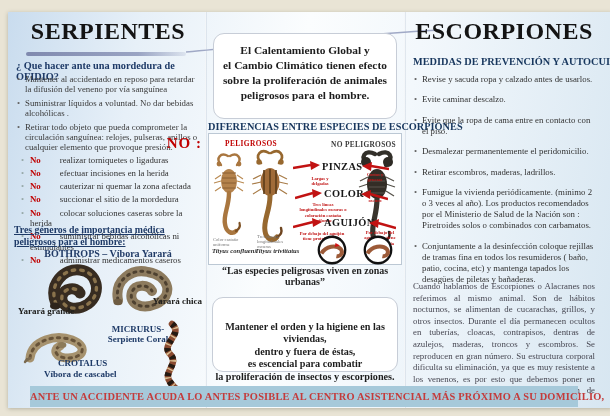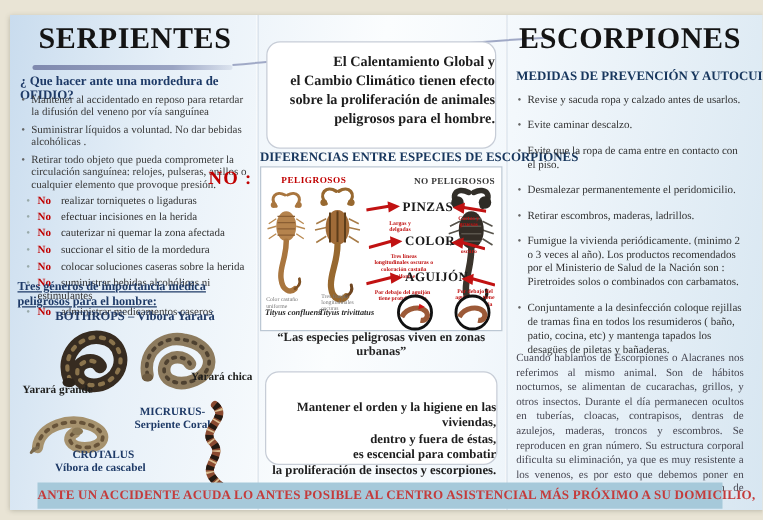--- a/index.html
+++ b/index.html
@@ -29,34 +29,34 @@
     background:linear-gradient(90deg,#7f89ae,#9aa4c3 70%,rgba(154,164,195,.2))}
   .qhead{position:absolute;left:2px;top:46px;font-size:10.3px;font-weight:bold;color:#1e3a67}
   .advice{position:absolute;left:2px;right:2px;top:60px;font-size:8.8px;line-height:1.18;color:#3a3a3a}
   .b{position:relative;padding-left:9px;margin-bottom:3px}
   .b::before{content:"•";position:absolute;left:1px;top:0;color:#666}
   .no-head{position:absolute;left:0;right:0;top:121px;text-align:right;
     color:#c00000;font-weight:bold;font-size:15px;letter-spacing:1px}
   .no-list{position:absolute;left:6px;right:0;top:141px;font-size:8.8px;line-height:1.2;color:#333}
   .no-item{position:relative;padding-left:10px;margin-bottom:2.6px}
   .no-item::before{content:"•";position:absolute;left:1px;color:#9aa;}
-  .no-word{color:#c00000;font-weight:bold;margin-right:8px}
+  .no-word{color:#c00000;font-weight:bold;margin-right:19px}
   .genera{position:absolute;left:0px;right:2px;top:210px;text-align:left;
     font-size:9.8px;font-weight:bold;color:#1e3a67;text-decoration:underline;line-height:1.25}
   .snakes{position:absolute;left:0;right:0;top:234px;height:156px}
   .bothrops{position:absolute;left:0;right:0;top:0;text-align:center;
     font-size:10px;font-weight:bold;color:#203a66}
   .snk{position:absolute}
   .snk-label{position:absolute;font-size:9px;font-weight:bold;color:#20201e;white-space:nowrap}
   .snk-label.navy{color:#1e3a67;text-align:center}
 
   
   .col-mid{position:absolute;left:198px;top:0;width:198px;height:396px}
   .round-box{position:absolute;background:#fff;border:1.5px solid #c7cdd7;border-radius:11px;
-    text-align:right;font-weight:bold;color:#1d1d1d}
+    text-align:center;font-weight:bold;color:#1d1d1d}
   .box1{left:7px;top:21px;width:182px;height:75px;font-size:11.4px;line-height:1.33;padding-top:9px}
   .box2{left:6px;top:285px;width:184px;height:50px;font-size:10.2px;line-height:1.22;padding-top:23px}
   .dif-head{position:absolute;left:2px;top:109px;white-space:nowrap;
     font-size:10.3px;font-weight:bold;color:#17365d}
   .diagram{position:absolute;left:2px;top:121px;width:192px;height:130px;
     background:#fff;border:1px solid #bcc8d4}
   .pel{position:absolute;left:16px;top:5px;font-size:7.4px;font-weight:bold;color:#c00000;letter-spacing:.4px}
   .nopel{position:absolute;right:5px;top:6px;font-size:7.4px;font-weight:bold;color:#3a3a3a;letter-spacing:.3px}
   .feat{position:absolute;font-size:10.4px;font-weight:bold;color:#171717;letter-spacing:.4px}
   .fnote{position:absolute;font-size:4.6px;line-height:1.15;color:#c01212;text-align:center;font-weight:bold}

